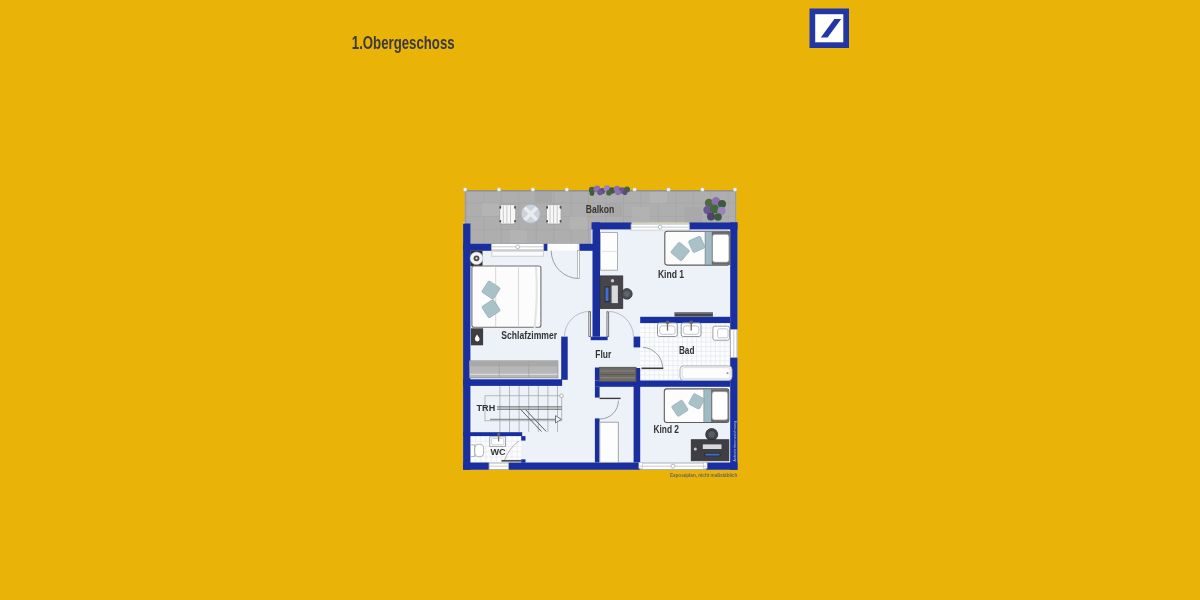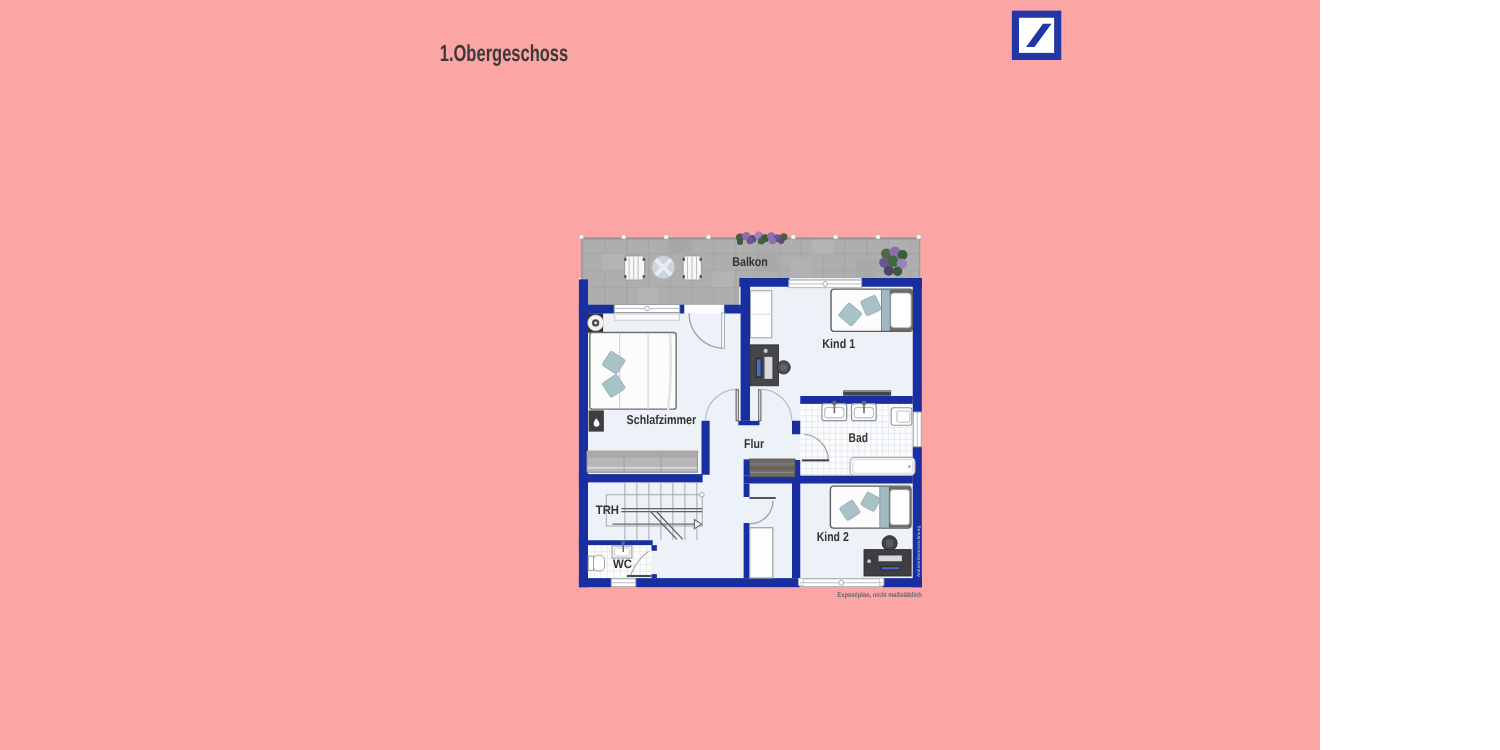--- a/index.html
+++ b/index.html
@@ -1,16 +1,16 @@
 <!DOCTYPE html>
 <html><head>
 <meta charset="utf-8">
 <style>
   html,body{margin:0;padding:0;background:#ffffff;}
-  #page{position:relative;width:1056px;height:600px;background:#fca5a5;overflow:hidden;
+  #page{position:relative;width:1200px;height:600px;background:#eab308;overflow:hidden;
         font-family:"Liberation Sans", sans-serif;}
   svg text{font-family:"Liberation Sans", sans-serif;}
   svg{transform:translateZ(0);}
 </style>
 </head>
 <body>
 <div id="page">
 <svg width="1200" height="600" viewBox="0 0 1200 600" xmlns="http://www.w3.org/2000/svg">
 
 <g>

